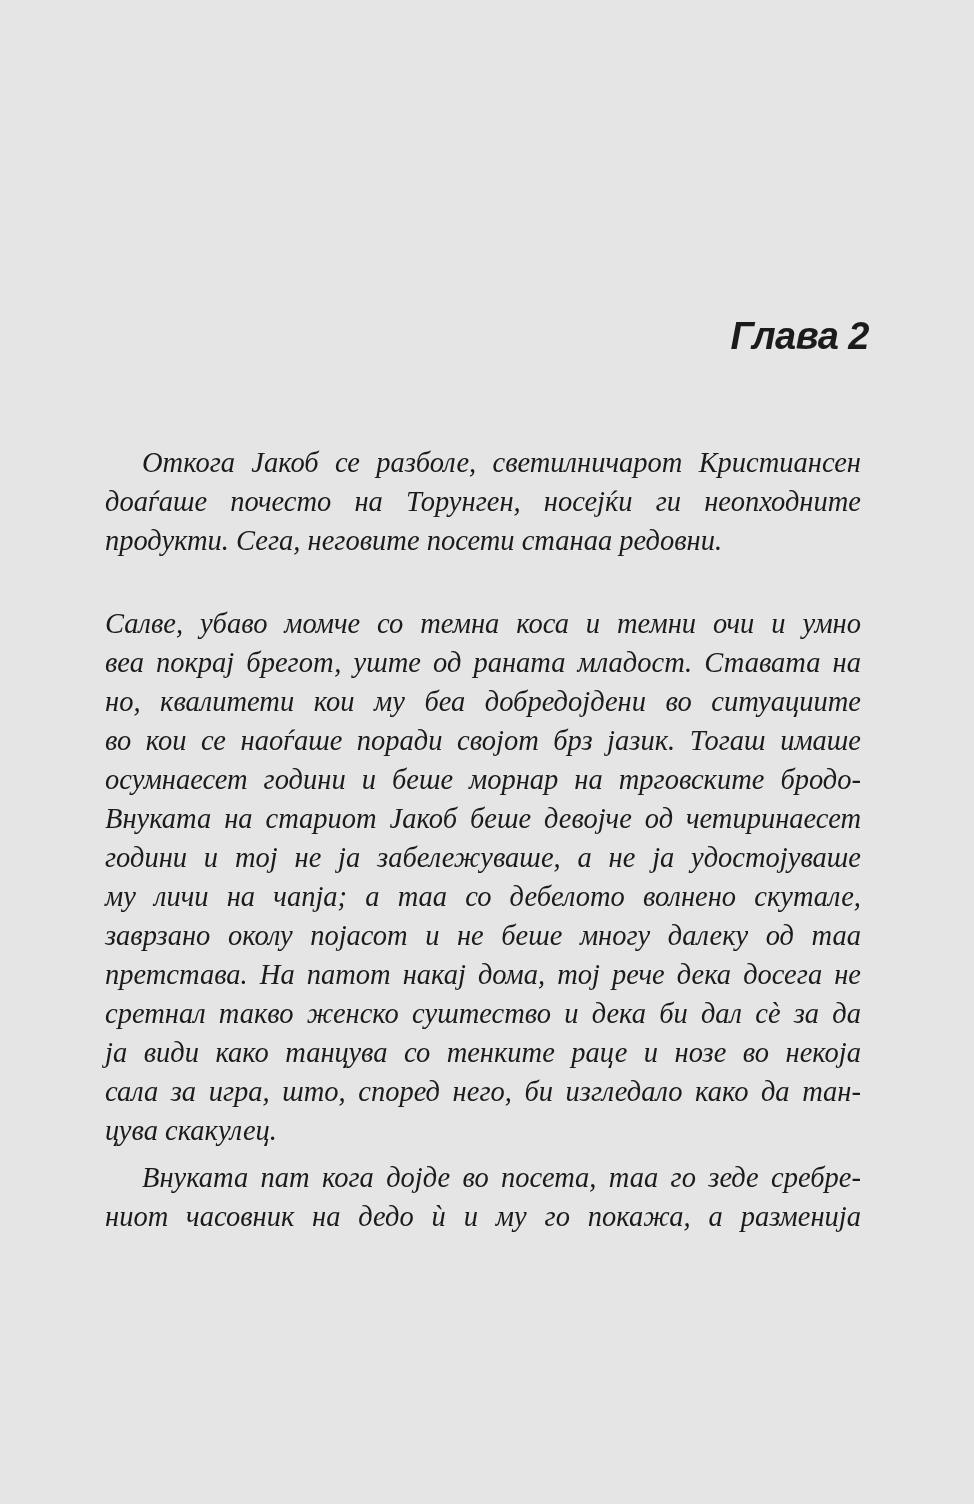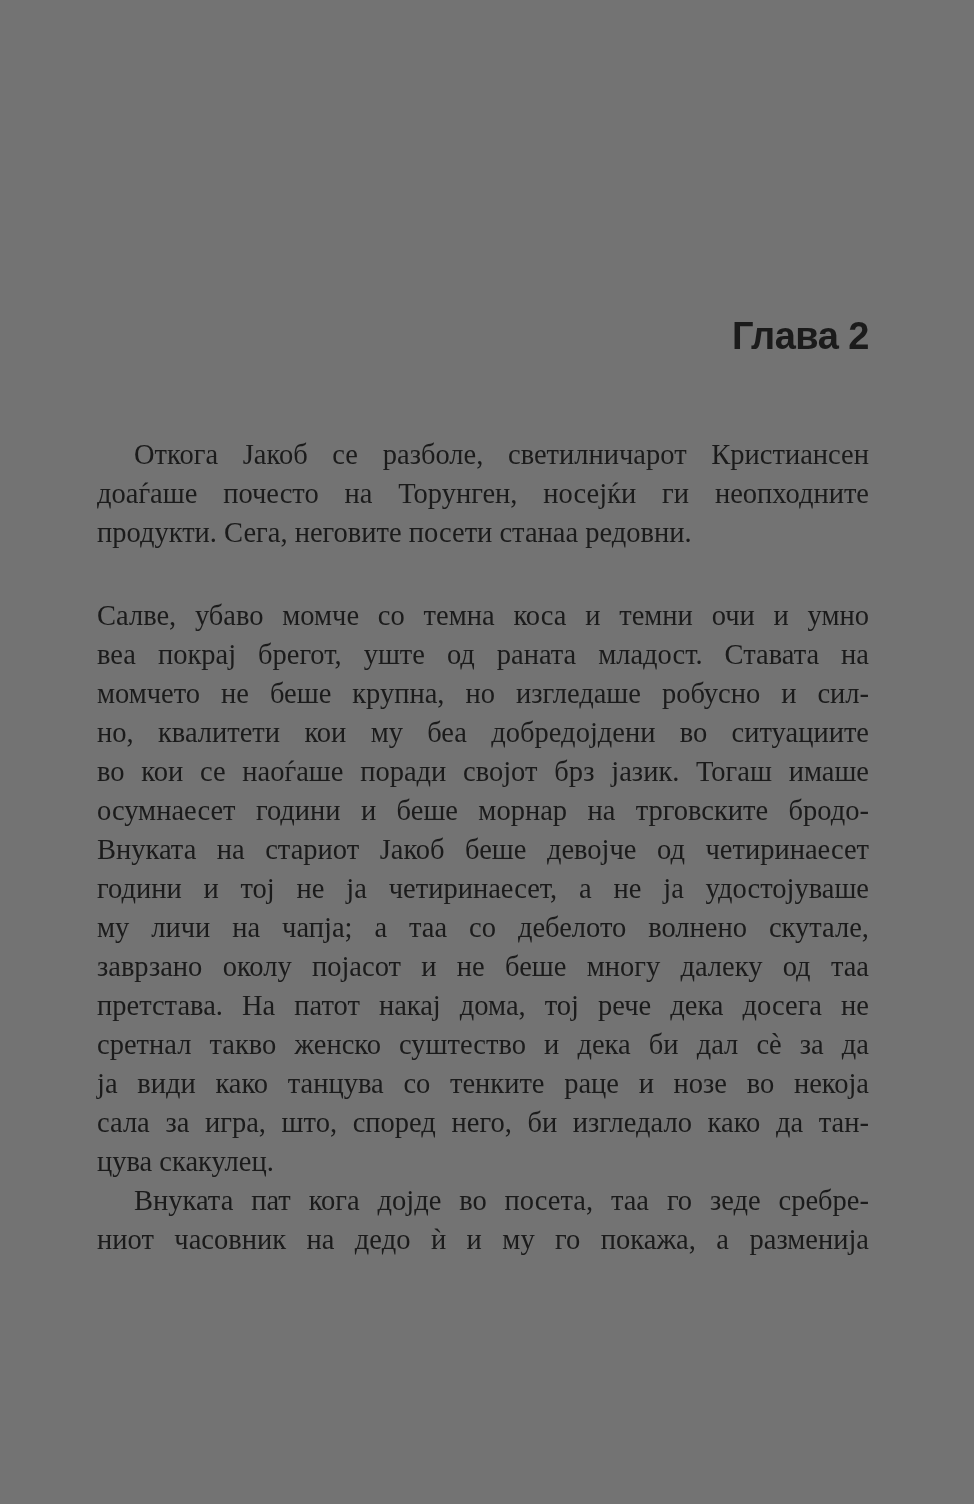--- a/index.html
+++ b/index.html
@@ -4,23 +4,24 @@
 <style>
   html, body {
     margin: 0;
     padding: 0;
     background: #ffffff;
   }
   .book-page {
     position: relative;
     width: 974px;
     height: 1504px;
-    background: #737373;
+    background: #e5e5e5;
     overflow: hidden;
     color: #1b1b1b;
+    font-style: italic;
   }
   .chapter-heading {
     position: absolute;
     left: 97px;
     top: 314px;
     width: 772px;
     text-align: right;
     font-family: "Liberation Sans", sans-serif;
     font-weight: 700;
     font-size: 38px;
@@ -32,21 +33,21 @@
     position: absolute;
     left: 97px;
     top: 435px;
     width: 772px;
     font-family: "Liberation Serif", serif;
     font-size: 28.5px;
     line-height: 39px;
     color: #1b1b1b;
   }
   .paragraph {
-    margin: 0;
+    margin: 8px;
   }
   .paragraph.space-before {
     margin-top: 44px;
   }
   .line {
     height: 39px;
     text-align: justify;
     text-align-last: justify;
     white-space: normal;
   }
@@ -75,26 +76,25 @@
 
   <div class="text-block" id="text-block">
       <div class="paragraph">
         <div class="line indent">Откога Јакоб се разболе, светилничарот Кристиансен</div>
         <div class="line">доаѓаше почесто на Торунген, носејќи ги неопходните</div>
         <div class="line endline">продукти. Сега, неговите посети станаа редовни.</div>
       </div>
       <div class="paragraph space-before">
         <div class="line">Салве, убаво момче со темна коса и темни очи и умно</div>
         <div class="line">веа покрај брегот, уште од раната младост. Ставата на</div>
-        <div class="line">момчето не беше крупна, но изгледаше робусно и сил-</div>
         <div class="line">но, квалитети кои му беа добредојдени во ситуациите</div>
         <div class="line">во кои се наоѓаше поради својот брз јазик. Тогаш имаше</div>
         <div class="line">осумнаесет години и беше морнар на трговските бродо-</div>
         <div class="line">Внуката на стариот Јакоб беше девојче од четиринаесет</div>
-        <div class="line">години и тој не ја четиринаесет, а не ја удостојуваше</div>
+        <div class="line">години и тој не ја забележуваше, а не ја удостојуваше</div>
         <div class="line">му личи на чапја; а таа со дебелото волнено скутале,</div>
         <div class="line">заврзано околу појасот и не беше многу далеку од таа</div>
         <div class="line">претстава. На патот накај дома, тој рече дека досега не</div>
         <div class="line">сретнал такво женско суштество и дека би дал сѐ за да</div>
         <div class="line">ја види како танцува со тенките раце и нозе во некоја</div>
         <div class="line">сала за игра, што, според него, би изгледало како да тан-</div>
         <div class="line endline">цува скакулец.</div>
       </div>
       <div class="paragraph">
         <div class="line indent">Внуката пат кога дојде во посета, таа го зеде сребре-</div>

